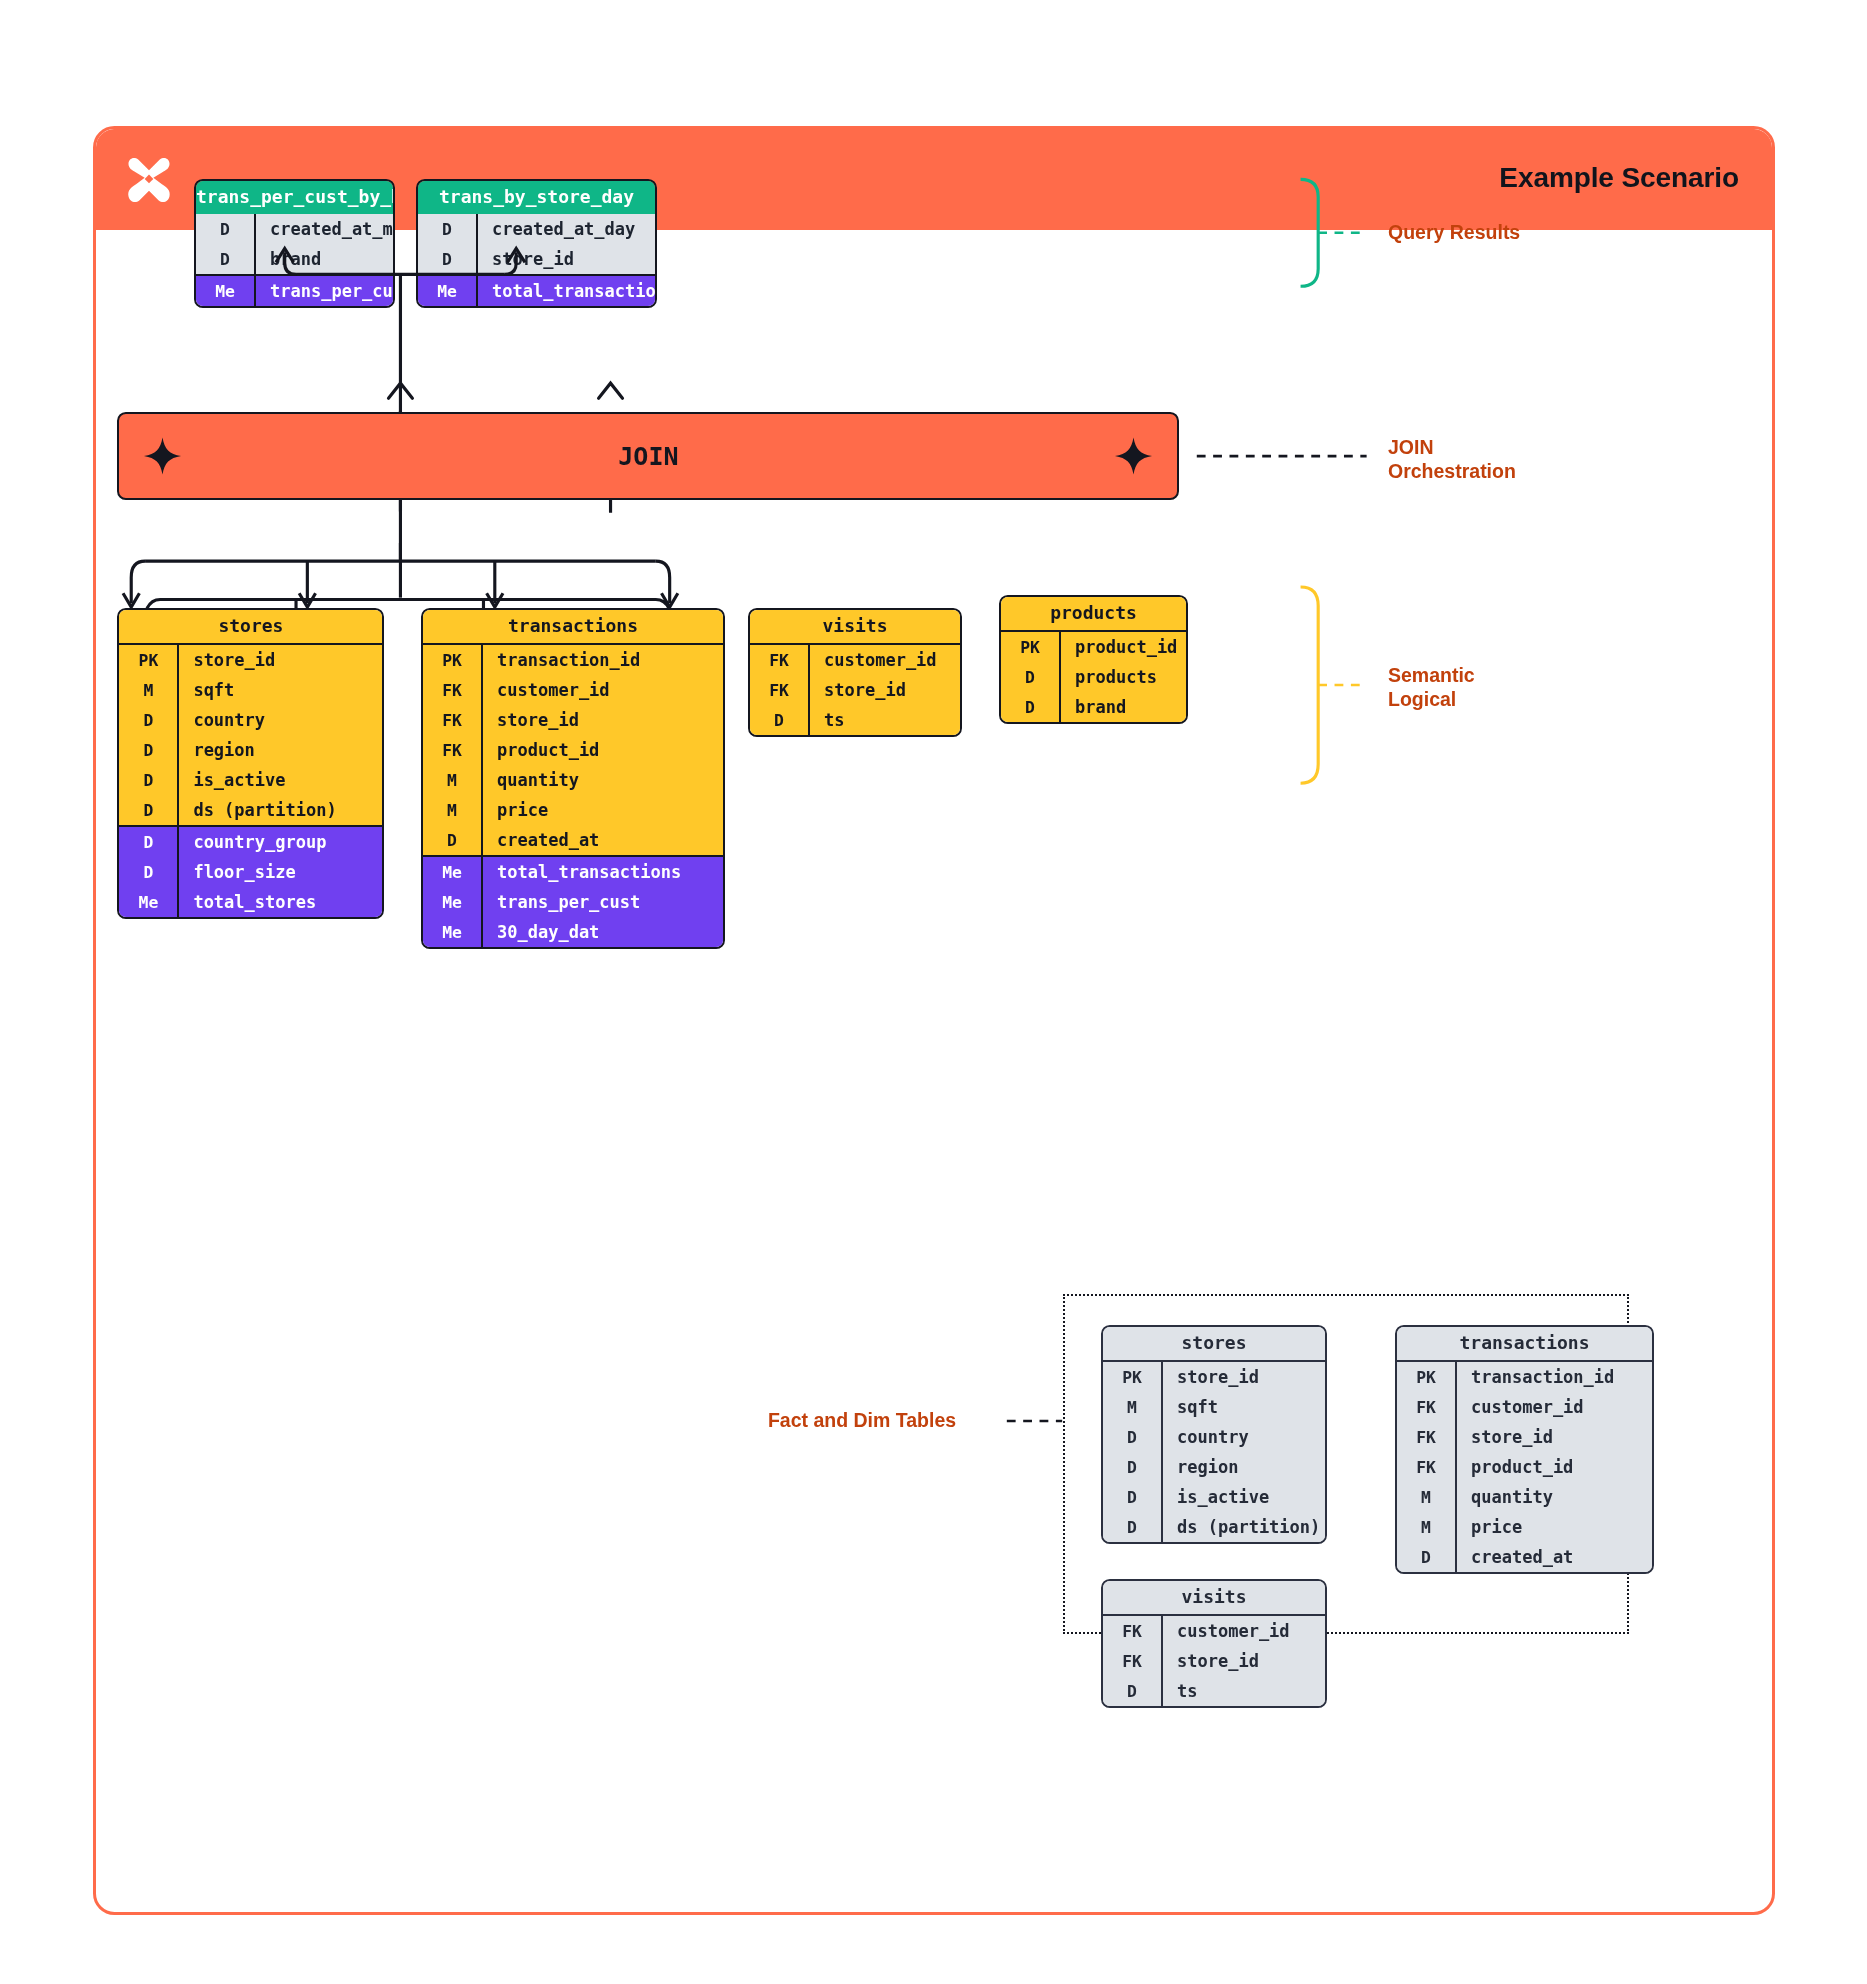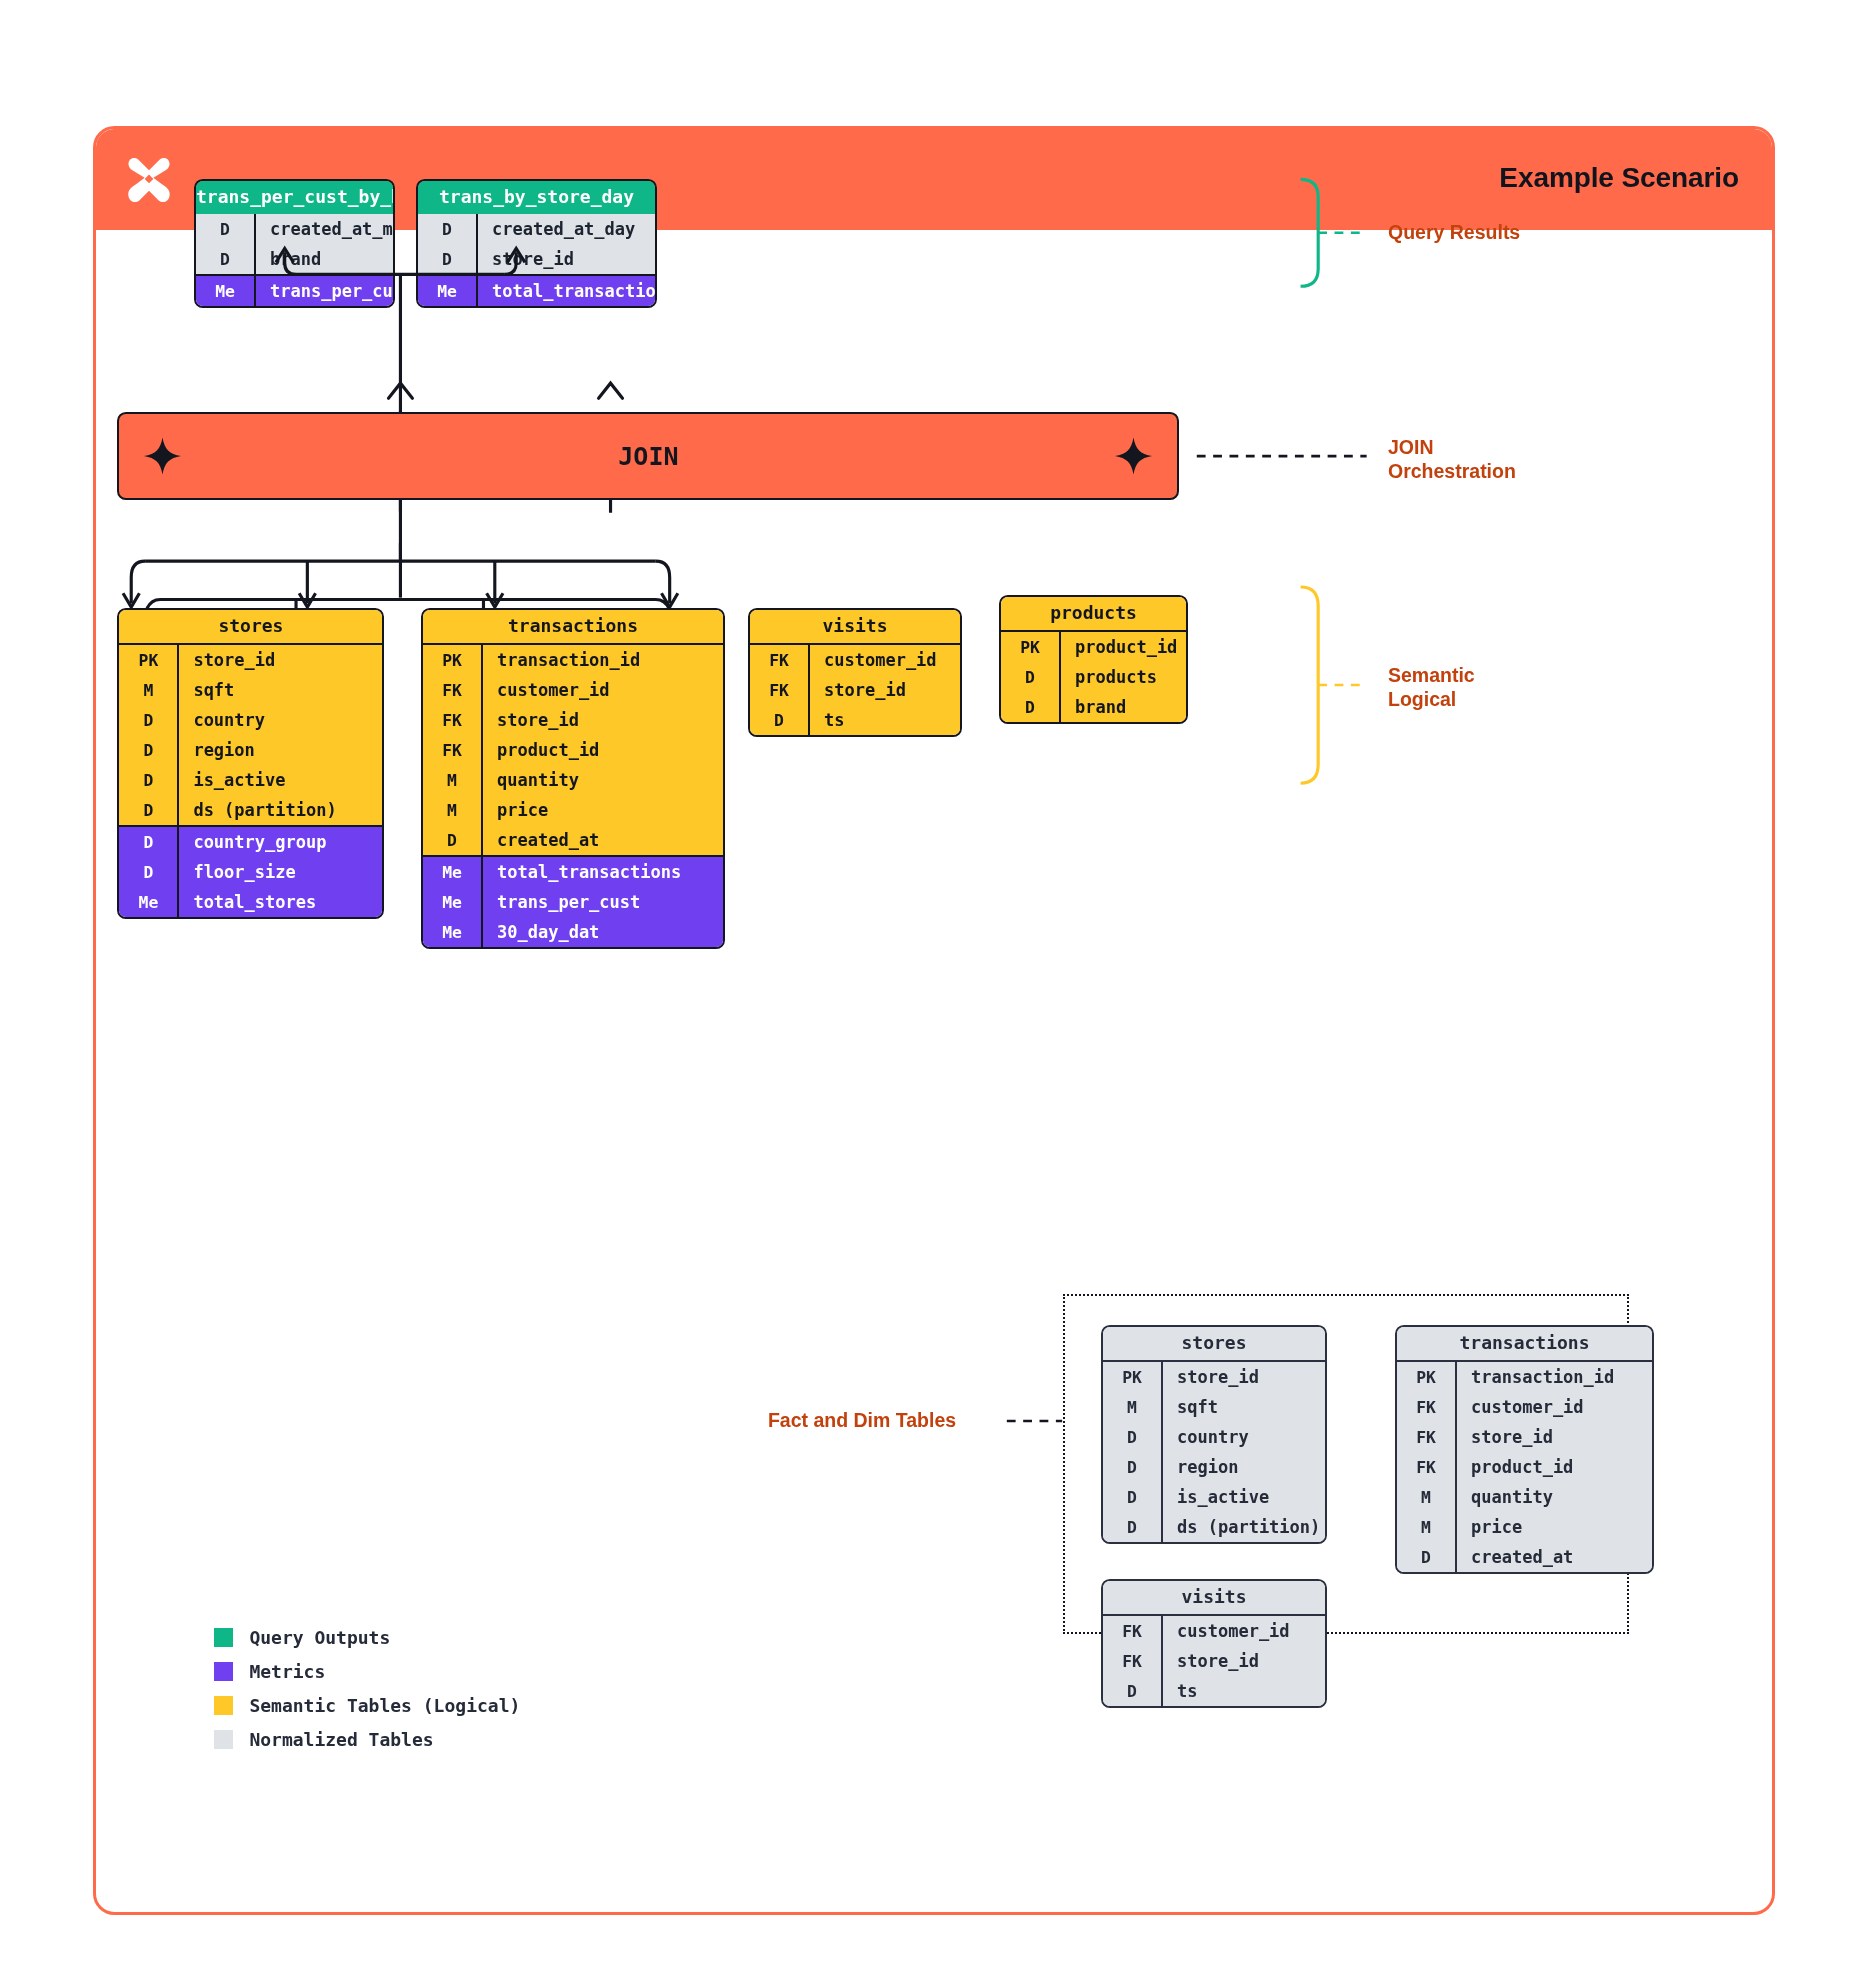--- a/index.html
+++ b/index.html
@@ -397,33 +397,15 @@
           <div class="colline">ts</div>
         </div>
     </div>
   </div>
 
   <svg class="lines" viewBox="0 0 2674 2844" width="1682" height="1789">
     <path d="M 1448,2054 L 1536,2054" stroke="#14161f" stroke-width="4" stroke-dasharray="14 12" fill="none"></path>
   </svg>
   <div class="anno" style="left:634px;top:1279px;width:264px;text-align:center;">Fact and Dim Tables</div>
 
-  <div class="legend" style="left:118px;top:1491px;">
-    <div class="lrow">
-      <div class="sw" style="background:#0fb687;"></div>
-      <div class="lt">Query Outputs</div>
-    </div>
-    <div class="lrow">
-      <div class="sw" style="background:#7040f0;"></div>
-      <div class="lt">Metrics</div>
-    </div>
-    <div class="lrow">
-      <div class="sw" style="background:#ffc829;"></div>
-      <div class="lt">Semantic Tables (Logical)</div>
-    </div>
-    <div class="lrow">
-      <div class="sw" style="background:#dfe3e8;"></div>
-      <div class="lt">Normalized Tables</div>
-    </div>
-  </div>
 
 </div>
 
 
 </body></html>

